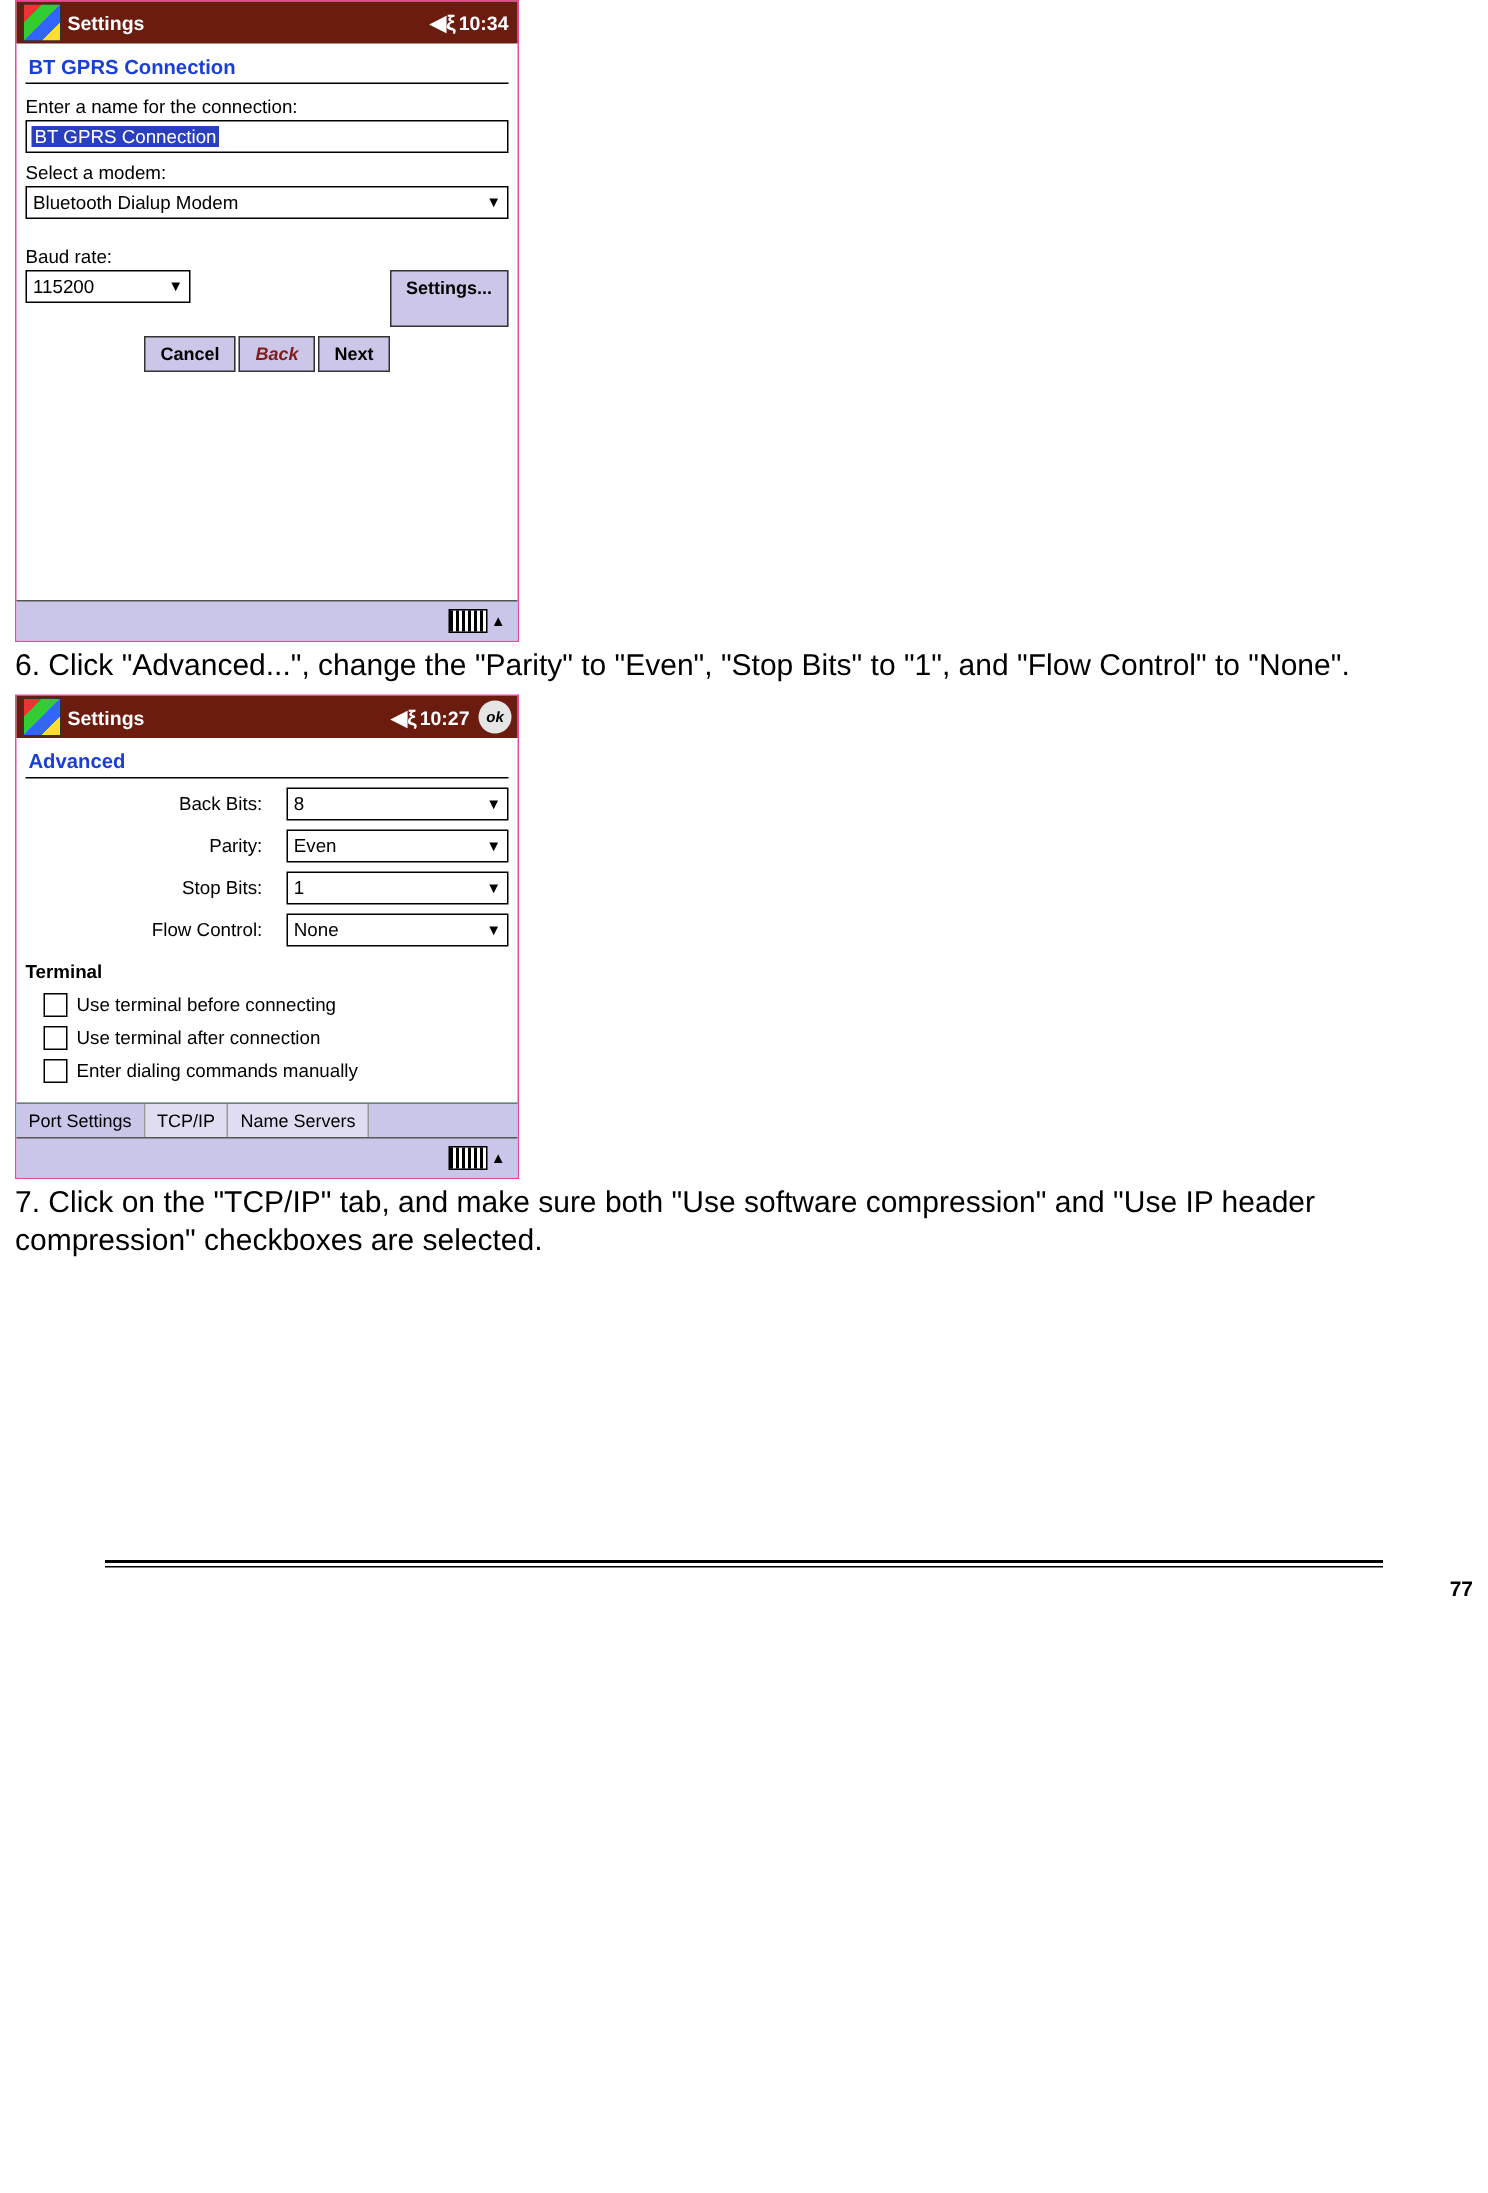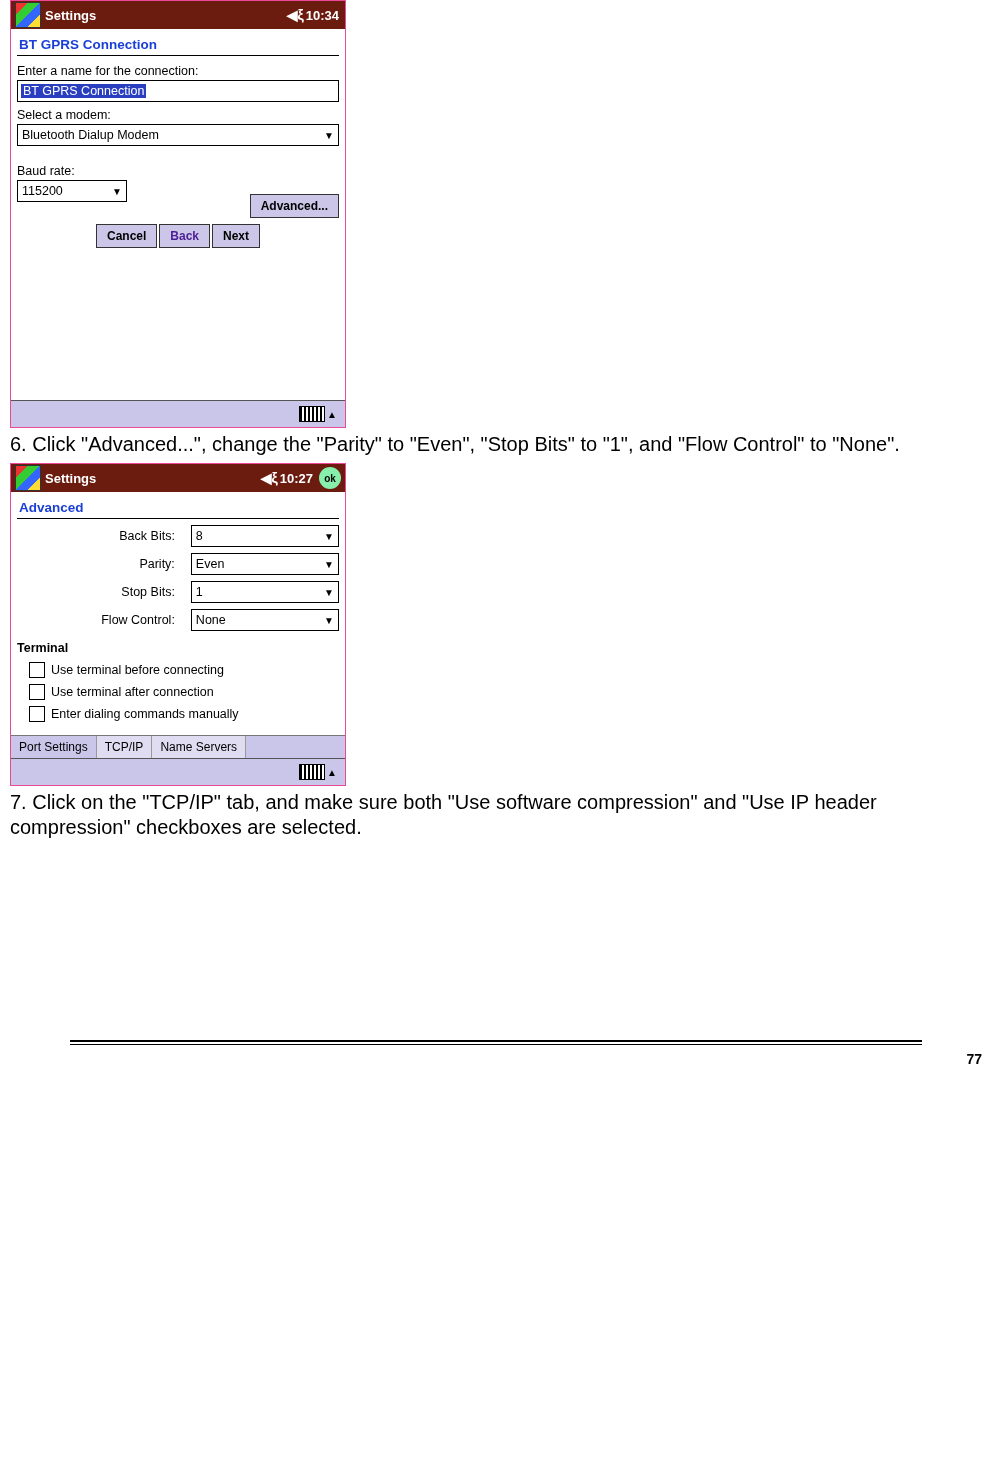--- a/index.html
+++ b/index.html
@@ -34,22 +34,23 @@
     background: linear-gradient(135deg, #e33 0 25%, #3c3 25% 50%, #36f 50% 75%, #fd3 75% 100%);
     border: 1px solid #333;
   }
   .titlebar .title { flex: 0 0 auto; }
   .titlebar .spacer { flex: 1; }
   .vol-icon { font-size: 14px; margin-right: 2px; }
   .clock { font-weight: bold; margin-right: 6px; font-size: 13px; }
   .ok-button {
     display: inline-flex; align-items: center; justify-content: center;
     width: 22px; height: 22px; border-radius: 11px;
-    background: #86efac; color: #000; font-size: 10px; font-weight: bold;
+    background: #e5e5e5; color: #000; font-size: 10px; font-weight: bold;
     margin-right: 4px;
+    font-style: italic;
   }
   
   .content { padding: 4px 6px 2px 6px; font-family: Tahoma, sans-serif; }
   .section-title {
     color: #1a3fd6; font-weight: bold; font-size: 13.5px;
     padding: 4px 0 3px 2px;
   }
   .hr { border-bottom: 1px solid #000; margin-bottom: 6px; }
   .label { font-size: 12.5px; padding: 2px 0; }
   .field-sel {
@@ -58,27 +59,27 @@
     font-size: 12.5px; margin-bottom: 4px;
     background: #fff;
   }
   .field-sel .seltext { background: #2a3fbf; color: #fff; padding: 0 2px; }
   .select {
     border: 1px solid #000; height: 20px;
     display: flex; align-items: center; justify-content: space-between;
     padding: 0 4px; font-size: 12.5px; margin-bottom: 16px; background:#fff;
   }
   .caret-down { font-size: 10px; }
-  .row { display: flex; align-items: flex-end; gap: 6px; }
+  .row { display: flex; gap: 6px; }
   .btn {
     border: 1px solid #333; background: #ccc6e9;
     font-size: 12px; font-weight: bold; padding: 4px 10px;
     font-family: Tahoma, sans-serif;
   }
-  .btn.disabled { color: #4c1d95; font-weight: bold; }
+  .btn.disabled { color: #7f1d1d; font-weight: bold; font-style: italic; }
   .btnrow { display: flex; justify-content: center; gap: 2px; margin-top: 6px; }
   .gap-v { height: 150px; }
   .bottombar {
     background: #c9c6ea; height: 26px; border-top: 1px solid #555;
     display: flex; align-items: center; justify-content: flex-end; padding: 0 8px;
   }
   .kbd-icon {
     display: inline-block; width: 24px; height: 14px; border:1px solid #000;
     background: repeating-linear-gradient(90deg,#000 0 2px,#fff 2px 4px);
     margin-right: 2px;
@@ -137,21 +138,21 @@
       <span>Bluetooth Dialup Modem</span>
       <span class="caret-down">▼</span>
     </div>
     <div class="label">Baud rate:</div>
     <div class="row">
       <div class="select" style="width:100px;">
         <span>115200</span>
         <span class="caret-down">▼</span>
       </div>
       <div style="flex:1"></div>
-      <div class="btn">Advanced...</div>
+      <div class="btn">Settings...</div>
     </div>
     <div class="btnrow">
       <div class="btn">Cancel</div>
       <div class="btn disabled">Back</div>
       <div class="btn">Next</div>
     </div>
     <div class="gap-v"></div>
   </div>
   <div class="bottombar">
     <span class="kbd-icon"></span>

